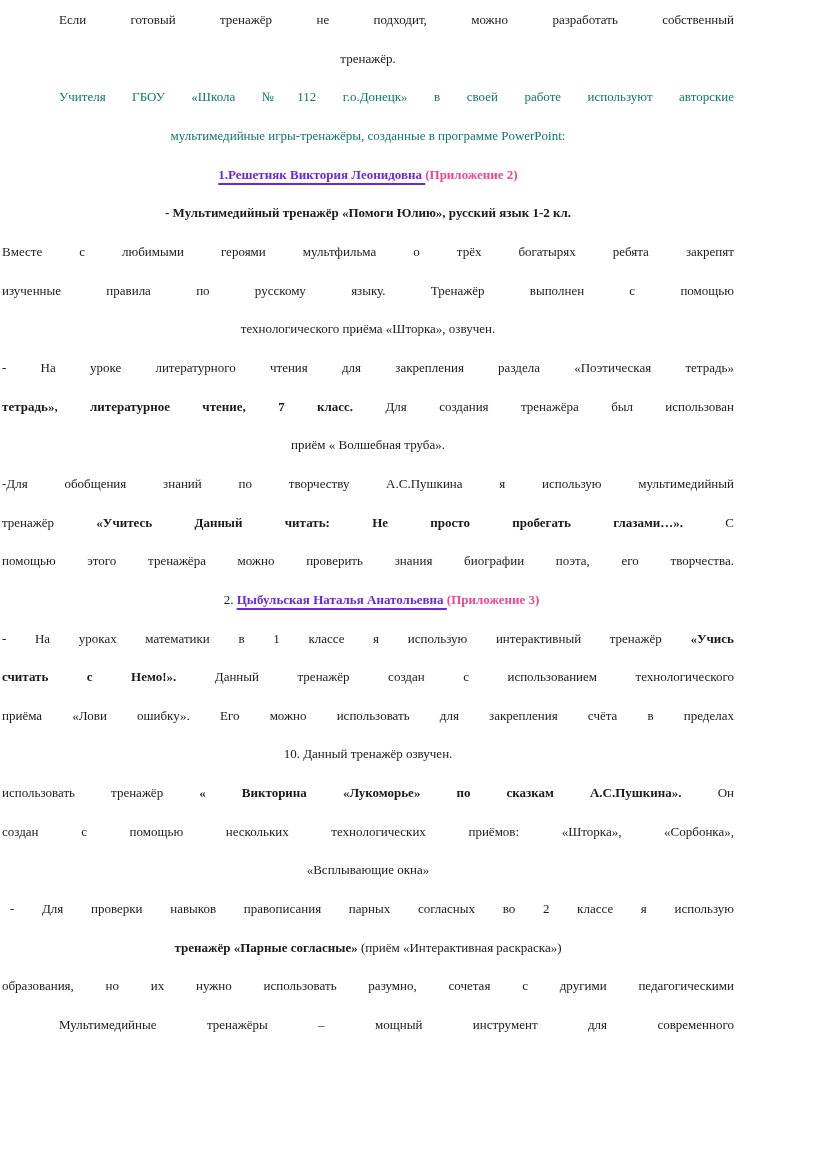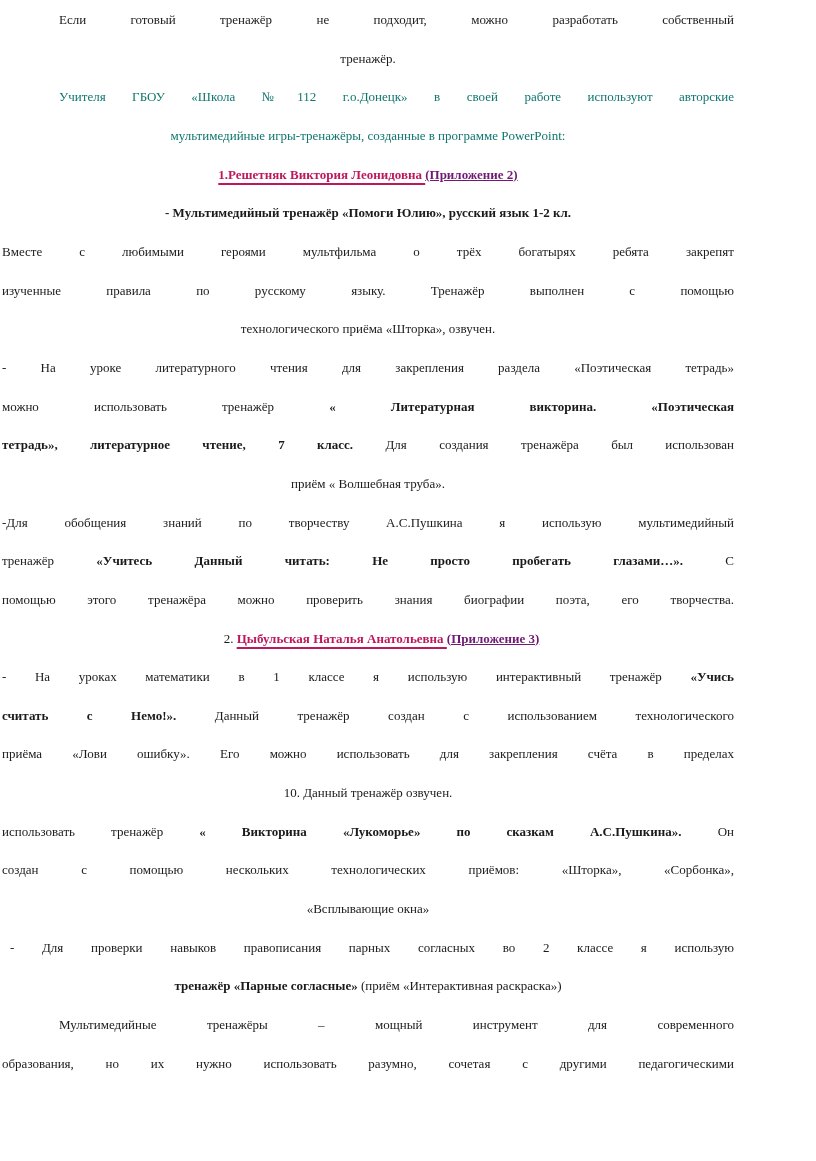--- a/index.html
+++ b/index.html
@@ -13,22 +13,22 @@
   .line{
     line-height:38.66px;
     text-align:justify;
     text-align-last:justify;
     white-space:normal;
   }
   .line.noj{text-align:center;text-align-last:auto;}
   .b{font-weight:bold;}
   .u{text-decoration:underline;text-decoration-thickness:2px;text-underline-offset:4px;}
   .c-gray{color:#0f766e;}
-  .c-head{color:#be185d;}
-  .c-annex{color:#701a75;text-decoration:underline;}
+  .c-head{color:#6d28d9;}
+  .c-annex{color:#ec4899;}
 </style>
 </head>
 <body>
 
 <div class="page">
     <div class="para">
       <div class="line" style="text-indent: 57px;"><span class="">Если готовый тренажёр не подходит, можно разработать собственный</span></div>
       <div class="line noj"><span class="">тренажёр.</span></div>
     </div>
     <div class="para c-gray">
@@ -41,21 +41,20 @@
     <div class="para">
       <div class="line noj"><span class="b">- Мультимедийный тренажёр «Помоги Юлию», русский язык 1-2 кл.</span></div>
     </div>
     <div class="para">
       <div class="line"><span class="">Вместе с любимыми героями мультфильма о трёх богатырях ребята закрепят</span></div>
       <div class="line"><span class="">изученные правила по русскому языку. Тренажёр выполнен с помощью</span></div>
       <div class="line noj"><span class="">технологического приёма «Шторка», озвучен.</span></div>
     </div>
     <div class="para">
       <div class="line"><span class="">- На уроке литературного чтения для закрепления раздела «Поэтическая тетрадь»</span></div>
-      <div class="line"><span class="">можно использовать тренажёр </span><span class="b">« Литературная викторина. «Поэтическая</span></div>
       <div class="line"><span class="b">тетрадь», литературное чтение, 7 класс.</span><span class=""> Для создания тренажёра был использован</span></div>
       <div class="line noj"><span class="">приём « Волшебная труба».</span></div>
     </div>
     <div class="para">
       <div class="line"><span class="">-Для обобщения знаний по творчеству А.С.Пушкина я использую мультимедийный</span></div>
       <div class="line"><span class="">тренажёр </span><span class="b">«Учитесь Данный читать: Не просто пробегать глазами…».</span><span class=""> С</span></div>
       <div class="line"><span class="">помощью этого тренажёра можно проверить знания биографии поэта, его творчества.</span></div>
     </div>
     <div class="para">
       <div class="line noj" style="text-indent: 27px;"><span class="">2. </span><span class="b u c-head">Цыбульская Наталья Анатольевна </span><span class="b c-annex">(Приложение 3)</span></div>
@@ -69,16 +68,16 @@
     <div class="para">
       <div class="line"><span class="">использовать тренажёр </span><span class="b">« Викторина «Лукоморье» по сказкам А.С.Пушкина».</span><span class=""> Он</span></div>
       <div class="line"><span class="">создан с помощью нескольких технологических приёмов: «Шторка», «Сорбонка»,</span></div>
       <div class="line noj"><span class="">«Всплывающие окна»</span></div>
     </div>
     <div class="para">
       <div class="line" style="text-indent: 8px;"><span class="">- Для проверки навыков правописания парных согласных во 2 классе я использую</span></div>
       <div class="line noj"><span class="b">тренажёр «Парные согласные»</span><span class=""> (приём «Интерактивная раскраска»)</span></div>
     </div>
     <div class="para">
+      <div class="line"><span class="">образования, но их нужно использовать разумно, сочетая с другими педагогическими</span></div>
       <div class="line" style="text-indent: 57px;"><span class="">Мультимедийные тренажёры – мощный инструмент для современного</span></div>
-      <div class="line"><span class="">образования, но их нужно использовать разумно, сочетая с другими педагогическими</span></div>
     </div>
   </div>
 
 </body></html>

